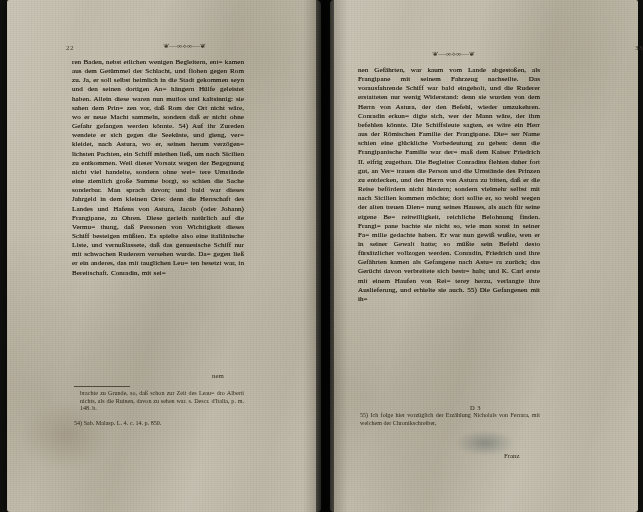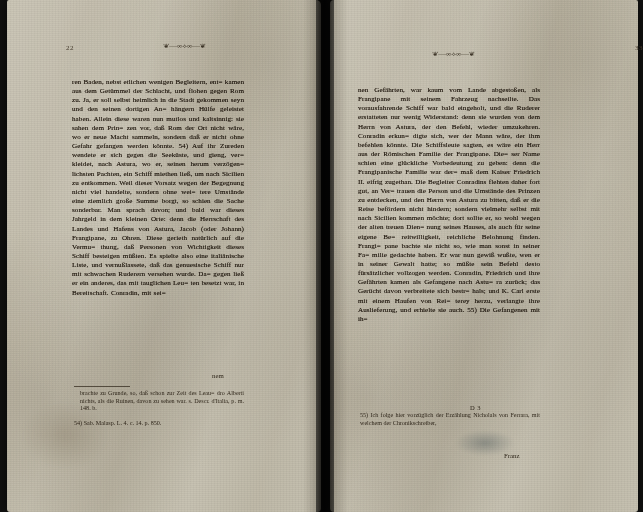--- a/index.html
+++ b/index.html
@@ -74,21 +74,20 @@
   .textcol {
     position: absolute;
     color: #3a3026;
     font-family: "Liberation Serif", serif;
     text-align: justify;
     text-justify: inter-word;
     -webkit-hyphens: auto;
     hyphens: auto;
     mix-blend-mode: multiply;
     text-shadow: 0 0 0.6px rgba(58,48,38,0.75);
-    margin-top: 20px;
   }
   .body-text {
     font-size: 7.1px;
     line-height: 9.15px;
     letter-spacing: 0.05px;
     word-spacing: 0.4px;
   }
   .folio {
     position: absolute;
     font-size: 7px;

